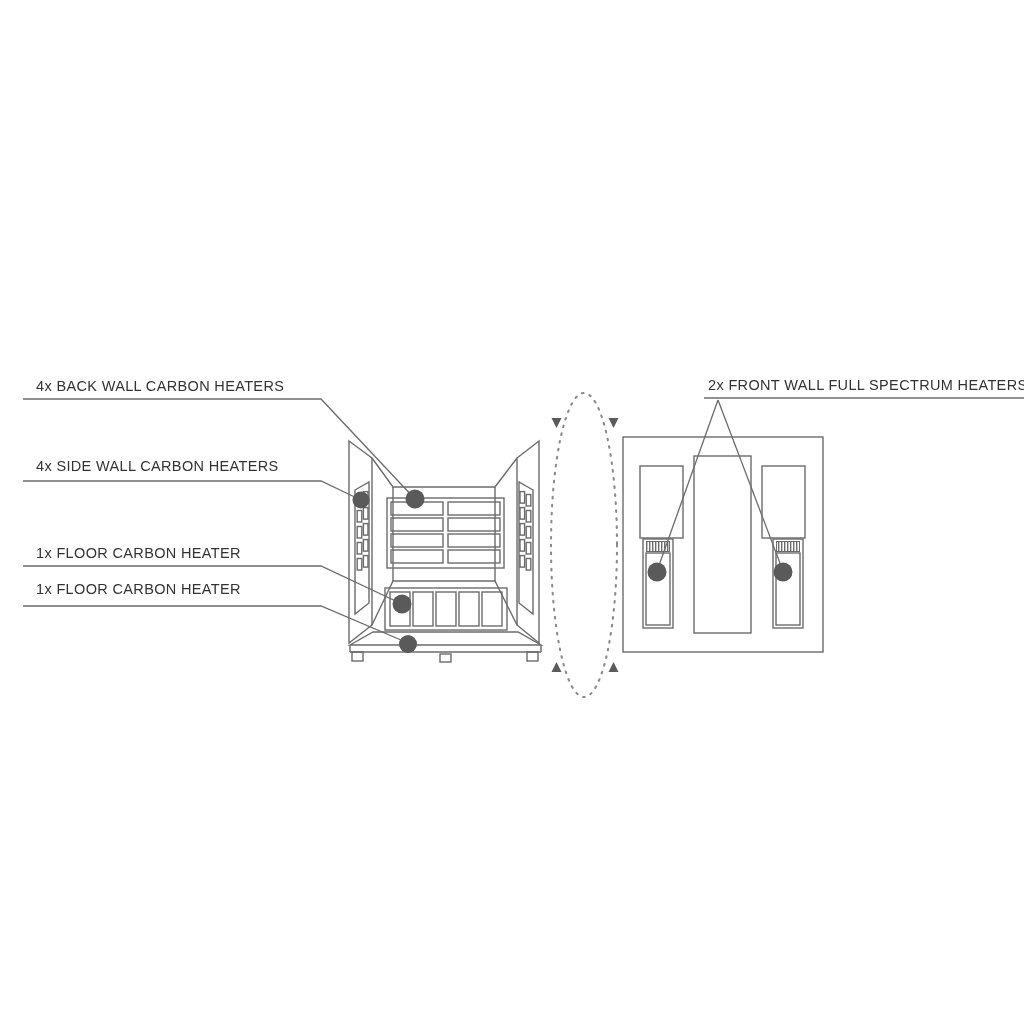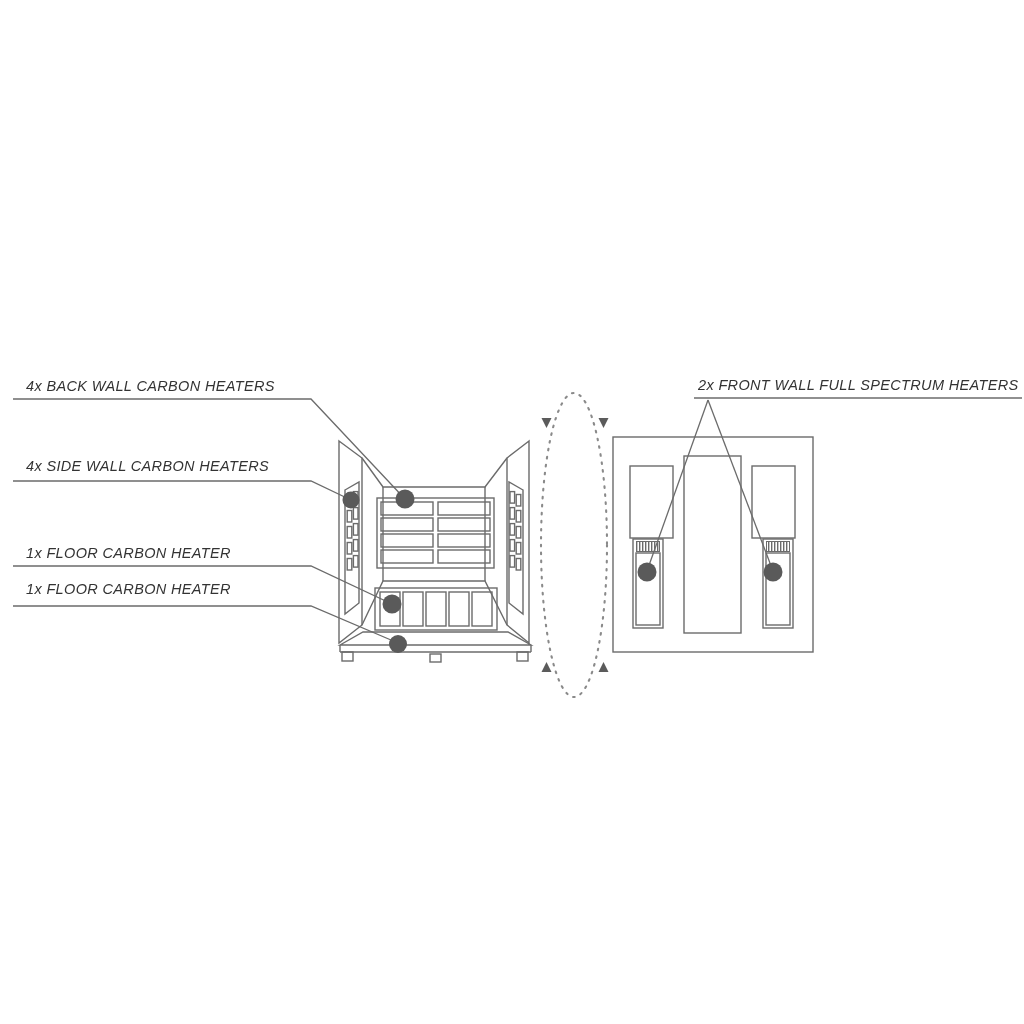--- a/index.html
+++ b/index.html
@@ -5,21 +5,21 @@
 <style>
   html,body{margin:0;padding:0;}
   body{
     width:1024px;height:1024px;
     background:#ffffff;
     font-family:"Liberation Sans","DejaVu Sans",sans-serif;
     overflow:hidden;
     position:relative;
   }
   #stage{
-    position:absolute;left:6px;top:0;width:920px;height:1024px;font-style:italic;
+    position:absolute;left:16px;top:0;width:920px;height:1024px;
   }
   svg#diagram{
     position:absolute;left:0;top:0;
     width:1024px;height:1024px;
     display:block;
   }
   .lbl{
     font-family:"Liberation Sans","DejaVu Sans",sans-serif;
     font-size:14.5px;
     letter-spacing:0.35px;

